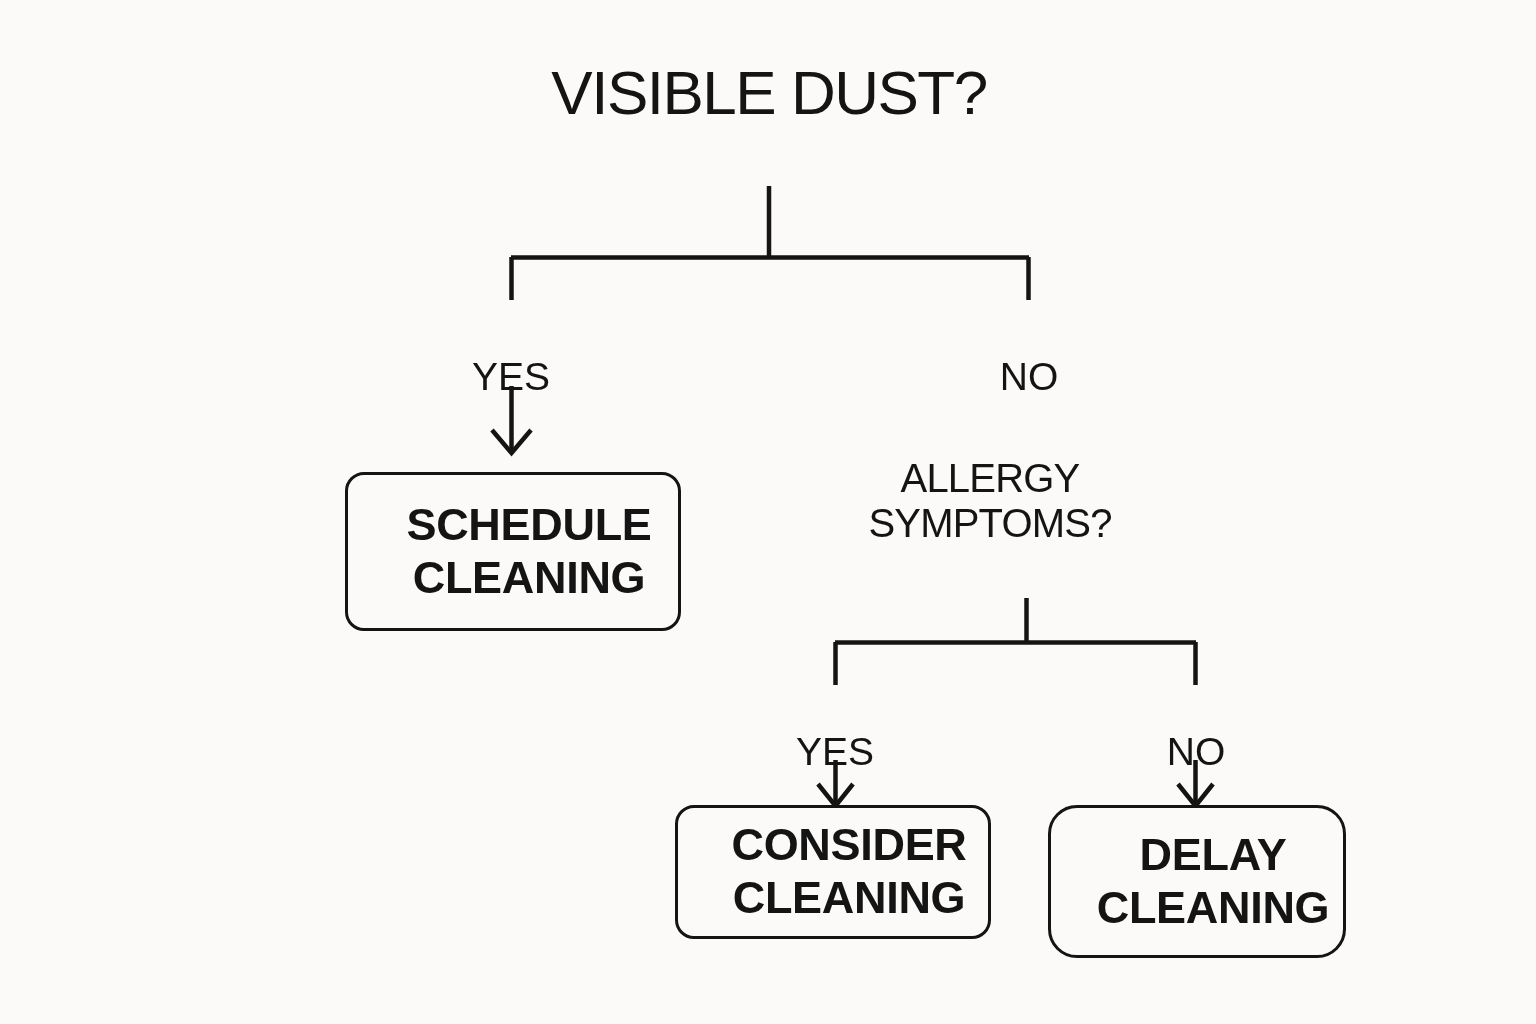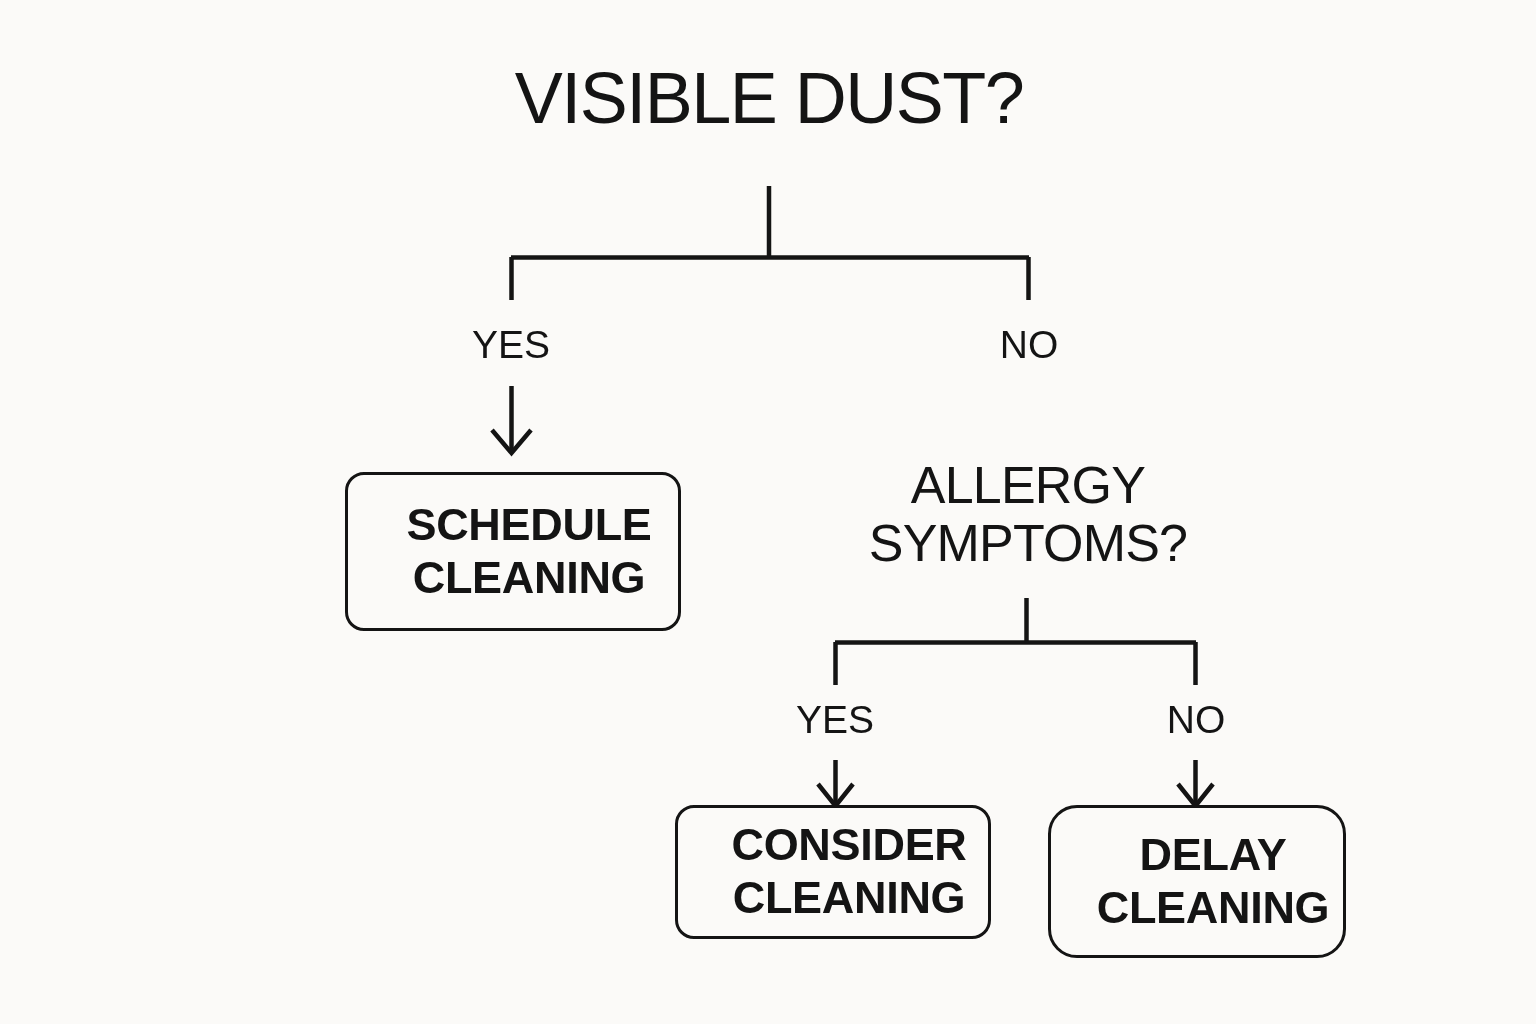--- a/index.html
+++ b/index.html
@@ -33,41 +33,42 @@
     position: absolute;
     text-align: center;
     white-space: pre-line;
     line-height: 1.08;
     letter-spacing: -0.5px;
   }
   .root-question {
     left: 269px;
     top: 62px;
     width: 1000px;
-    font-size: 72px;
+    font-size: 62px;
     font-weight: 500;
     letter-spacing: -1.5px;
     line-height: 1.0;
   }
   .sub-question {
-    left: 778px;
+    left: 740px;
     top: 456px;
     width: 500px;
-    font-size: 52px;
+    font-size: 40px;
     font-weight: 500;
     letter-spacing: -0.8px;
     line-height: 1.12;
   }
   .edge-label {
     position: absolute;
     text-align: center;
     font-size: 39px;
     font-weight: 500;
     letter-spacing: 0px;
     line-height: 1;
+    margin-top: 32px;
   }
   .lbl-yes-1 { left: 411px; top: 325px; width: 200px; }
   .lbl-no-1  { left: 929px; top: 325px; width: 200px; }
   .lbl-yes-2 { left: 735px; top: 700px; width: 200px; }
   .lbl-no-2  { left: 1096px; top: 700px; width: 200px; }
 
   .box {
     position: absolute;
     box-sizing: border-box;
     border: 3px solid #141414;

